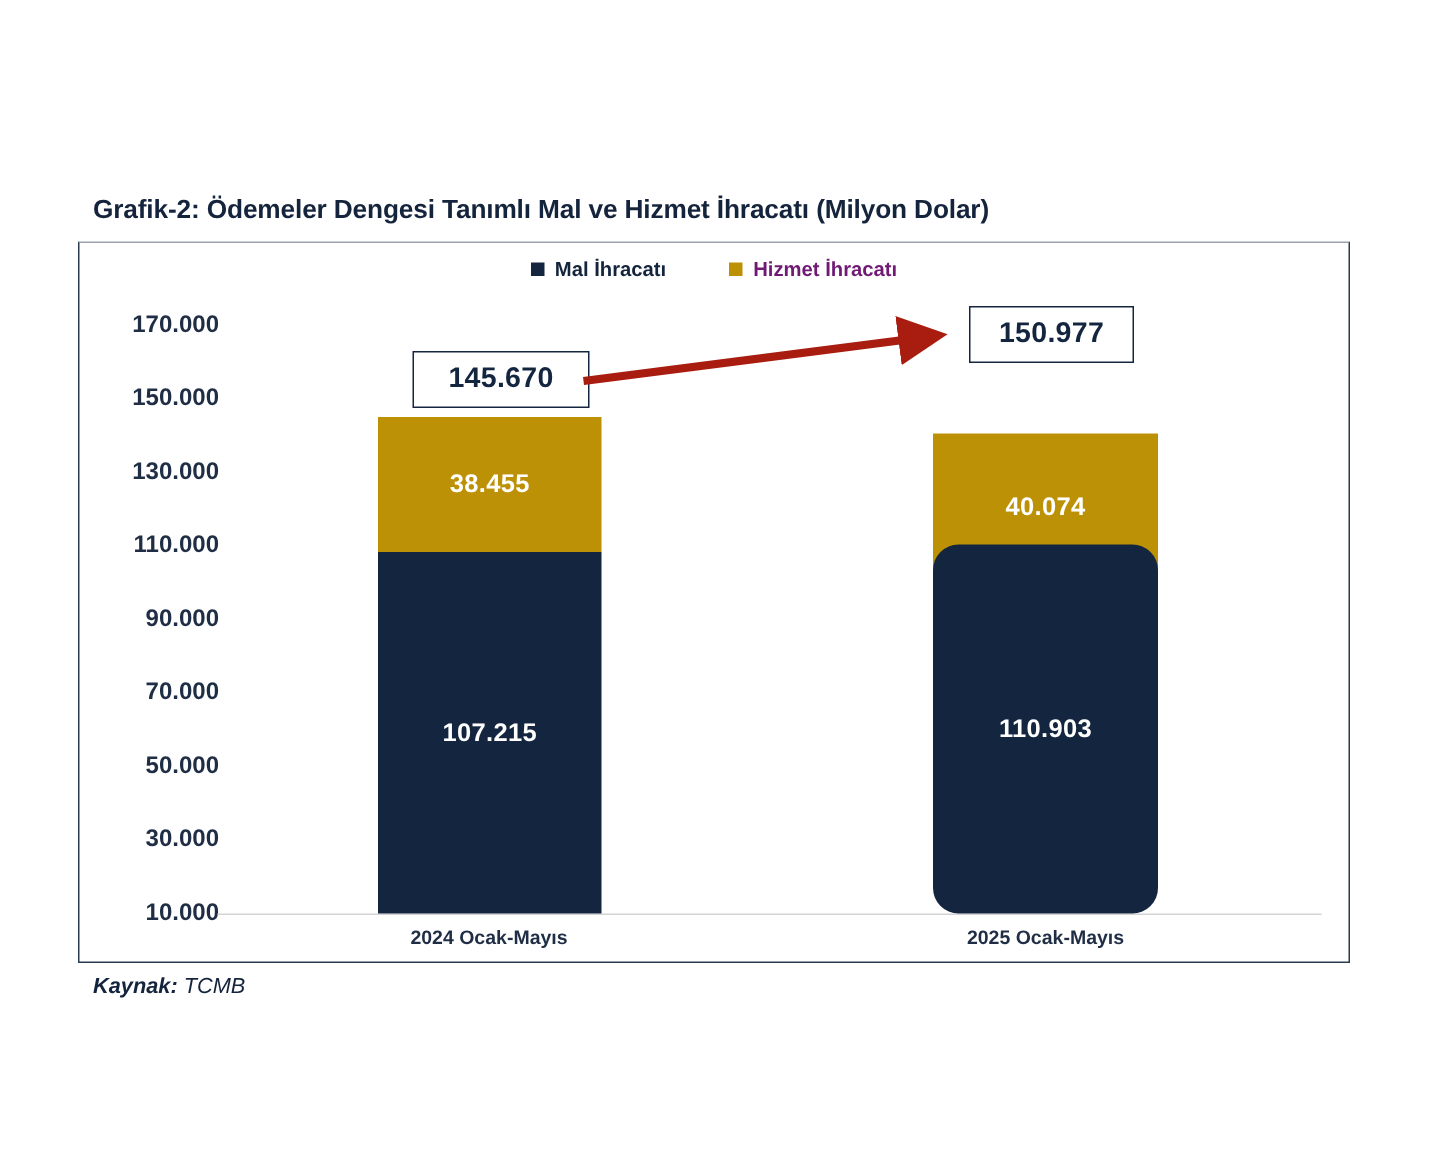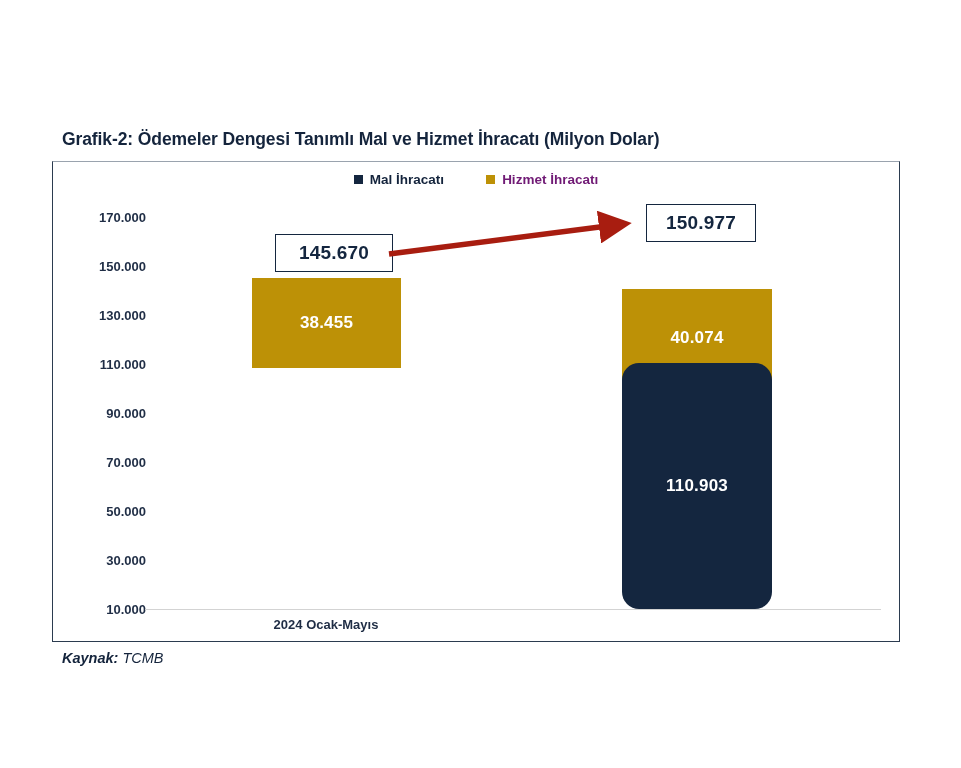--- a/index.html
+++ b/index.html
@@ -76,21 +76,21 @@
     width: 848px;
     height: 481px;
   }
 
   
   .ytick {
     position: absolute;
     right: 755px;           
     width: 72px;
     text-align: right;
-    font-size: 13px;
+    font-size: 16px;
     font-weight: bold;
     color: #1f2d45;
     transform: translateY(-50%);
     white-space: nowrap;
   }
 
   
   #axis-line {
     position: absolute;
     left: 92px;
@@ -202,34 +202,38 @@
     <div class="ytick" style="top:447px">10.000</div>
 
     <div id="axis-line"></div>
 
     <div class="bar-group" style="left:199px; top:116px; width:149px; height:331px;">
 
       <div class="bar-seg seg-hizmet" style="top:0px; height:90px;">
         <span class="seg-label">38.455</span>
       </div>
 
+      <div class="bar-seg seg-mal" style="top:90px; height:241px;">
+        <span class="seg-label">107.215</span>
+      </div>
     </div>
 
     <div class="bar-group" style="left:569px; top:103px; width:150px; height:344px;">
 
       <div class="bar-seg seg-hizmet" style="top:0px; height:98px;margin-top:24px;">
         <span class="seg-label">40.074</span>
       </div>
 
       <div class="bar-seg seg-mal" style="top:98px; height:246px;border-radius:17px;">
         <span class="seg-label">110.903</span>
       </div>
     </div>
 
     <div class="xtick" style="left:143px">2024 Ocak-Mayıs</div>
+    <div class="xtick" style="left:514px">2025 Ocak-Mayıs</div>
 
     <div class="callout" id="callout-2024">145.670</div>
 
     <div class="callout" id="callout-2025">150.977</div>
 
     <svg id="arrow-svg" viewBox="0 0 270 70" xmlns="http://www.w3.org/2000/svg">
       <defs>
         <marker id="arrowhead" markerWidth="6" markerHeight="6" refX="4.4" refY="3" orient="auto">
           <path d="M0,0 L6,3 L0,6 z" fill="#a81d10"></path>
         </marker>

